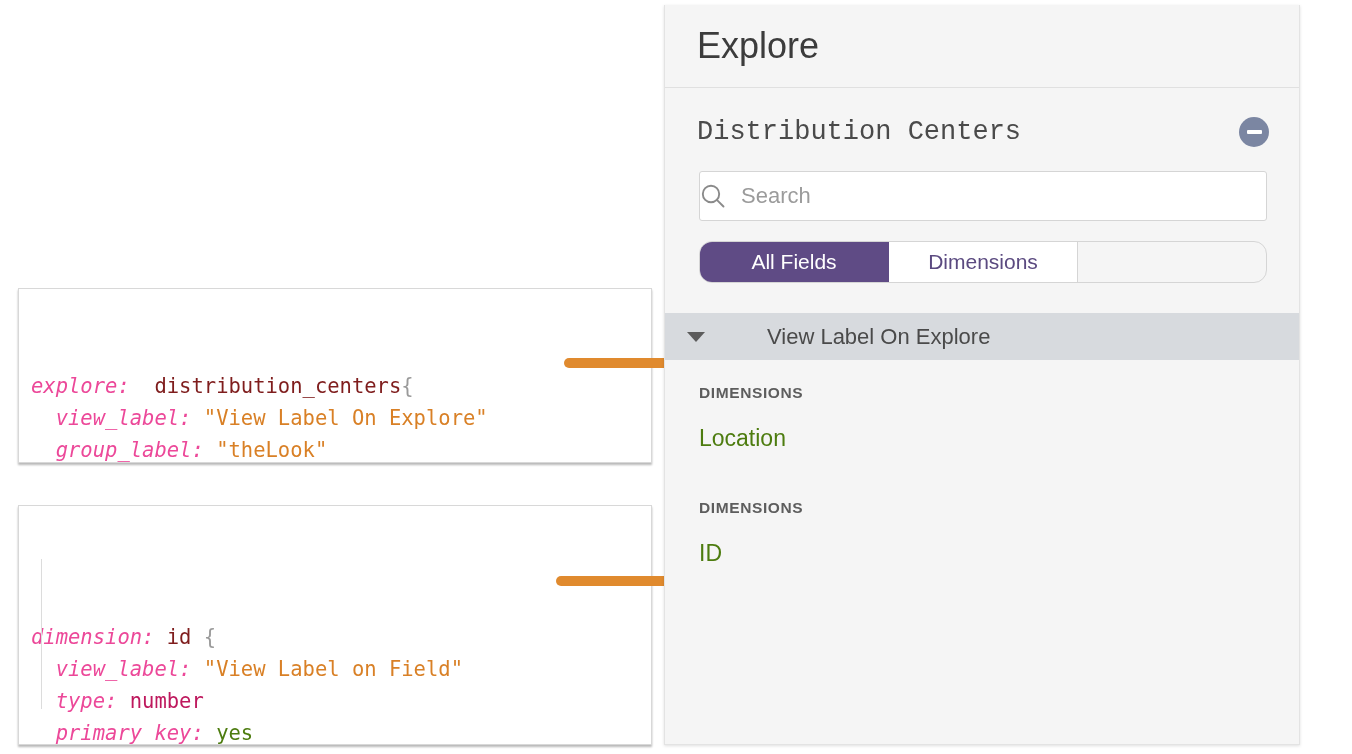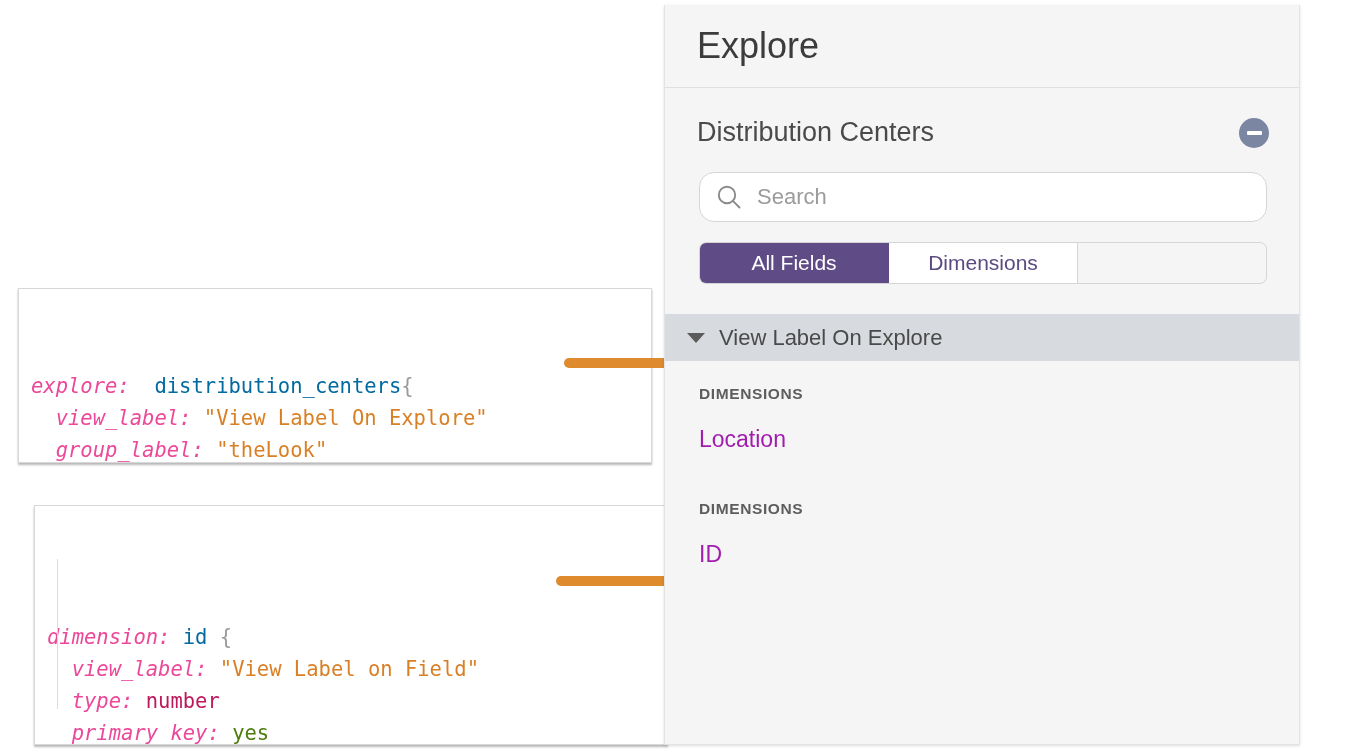--- a/index.html
+++ b/index.html
@@ -31,31 +31,31 @@
     overflow: hidden;
   }
   #code-card-explore {
     left: 18px;
     top: 288px;
     width: 634px;
     height: 175px;
     padding: 17px 0 0 12px;
   }
   #code-card-dimension {
-    left: 34px;
+    left: 18px;
     top: 505px;
     width: 634px;
     height: 240px;
     padding: 19px 0 0 12px;
   }
   .code-line { display: block; height: 32px; }
 
   
   .tok-key    { color: #ec4899; font-style: italic; }
-  .tok-ident  { color: #0369a1; }
+  .tok-ident  { color: #7f1d1d; }
   .tok-str    { color: #d98026; }
   .tok-brace  { color: #9a9a9a; }
   .tok-yes    { color: #4d7c0f; }
   .tok-num    { color: #be185d; }
 
   
   .guide-line {
     position: absolute;
     left: 22px;
     top: 53px;
@@ -121,20 +121,21 @@
     font-size: 36px;
     color: #3c3c3c;
     font-weight: 400;
   }
 
   .explore-header {
     display: flex;
     align-items: center;
     justify-content: space-between;
     padding: 29px 30px 0 32px;
+    font-family: Liberation Mono, monospace;
   }
   .explore-name {
     font-size: 27px;
     color: #4a4a4a;
     font-weight: 400;
   }
   .collapse-btn {
     width: 30px;
     height: 30px;
     border-radius: 50%;
@@ -150,45 +151,45 @@
     height: 4px;
     background: #ffffff;
     border-radius: 1px;
   }
 
   .search-wrap {
     margin: 24px 32px 4px 34px;
     height: 50px;
     background: #ffffff;
     border: 1px solid #d5d5d5;
-    border-radius: 15px;
-    display: flex;
-    align-items: center;
-    padding-left: 16px;
+    border-radius: 3px;
+    display: flex;
+    align-items: center;
+    padding-left: 0;
     box-sizing: border-box;
   }
   .search-icon { flex: 0 0 auto; line-height: 0; }
   .search-input {
     border: none;
     outline: none;
     background: transparent;
     font-family: "Liberation Sans", sans-serif;
     font-size: 22px;
     color: #3c3c3c;
     margin-left: 13px;
     width: 100%;
     height: 46px;
   }
   .search-input::placeholder { color: #9b9b9b; opacity: 1; }
 
   .tab-group {
     margin: 20px 32px 0 34px;
     display: flex;
     height: 42px;
-    border-radius: 7px;
+    border-radius: 13px;
     overflow: hidden;
     border: 1px solid #d5d5d5;
     box-sizing: border-box;
   }
   .tab {
     flex: 1 1 0;
     display: flex;
     align-items: center;
     justify-content: center;
     background: #ffffff;
@@ -220,36 +221,37 @@
     width: 0; height: 0;
     border-left: 9px solid transparent;
     border-right: 9px solid transparent;
     border-top: 10px solid #5c5c5c;
     margin-right: 14px;
     flex: 0 0 auto;
   }
   .group-label {
     font-size: 22px;
     color: #4a4a4a;
+    margin-left: 48px;
   }
   .group-body {
     background: #f5f5f5;
     padding: 24px 0 16px 0;
   }
   .section-label {
     font-size: 15.5px;
     font-weight: bold;
     letter-spacing: 0.6px;
     color: #5d5d5d;
     padding-left: 34px;
     margin-bottom: 16px;
   }
   .field-item {
     font-size: 23px;
-    color: #a21caf;
+    color: #4d7c0f;
     padding: 7px 0 7px 34px;
     cursor: pointer;
   }
 </style>
 </head>
 <body>
 
 <div class="code-card" id="code-card-explore">
   <div><span class="code-line"><span class="tok-key">explore:</span><span>  </span><span class="tok-ident">distribution_centers</span><span class="tok-brace">{</span></span><span class="code-line"><span>  </span><span class="tok-key">view_label:</span><span> </span><span class="tok-str">"View Label On Explore"</span></span><span class="code-line"><span>  </span><span class="tok-key">group_label:</span><span> </span><span class="tok-str">"theLook"</span></span></div>
 </div>

